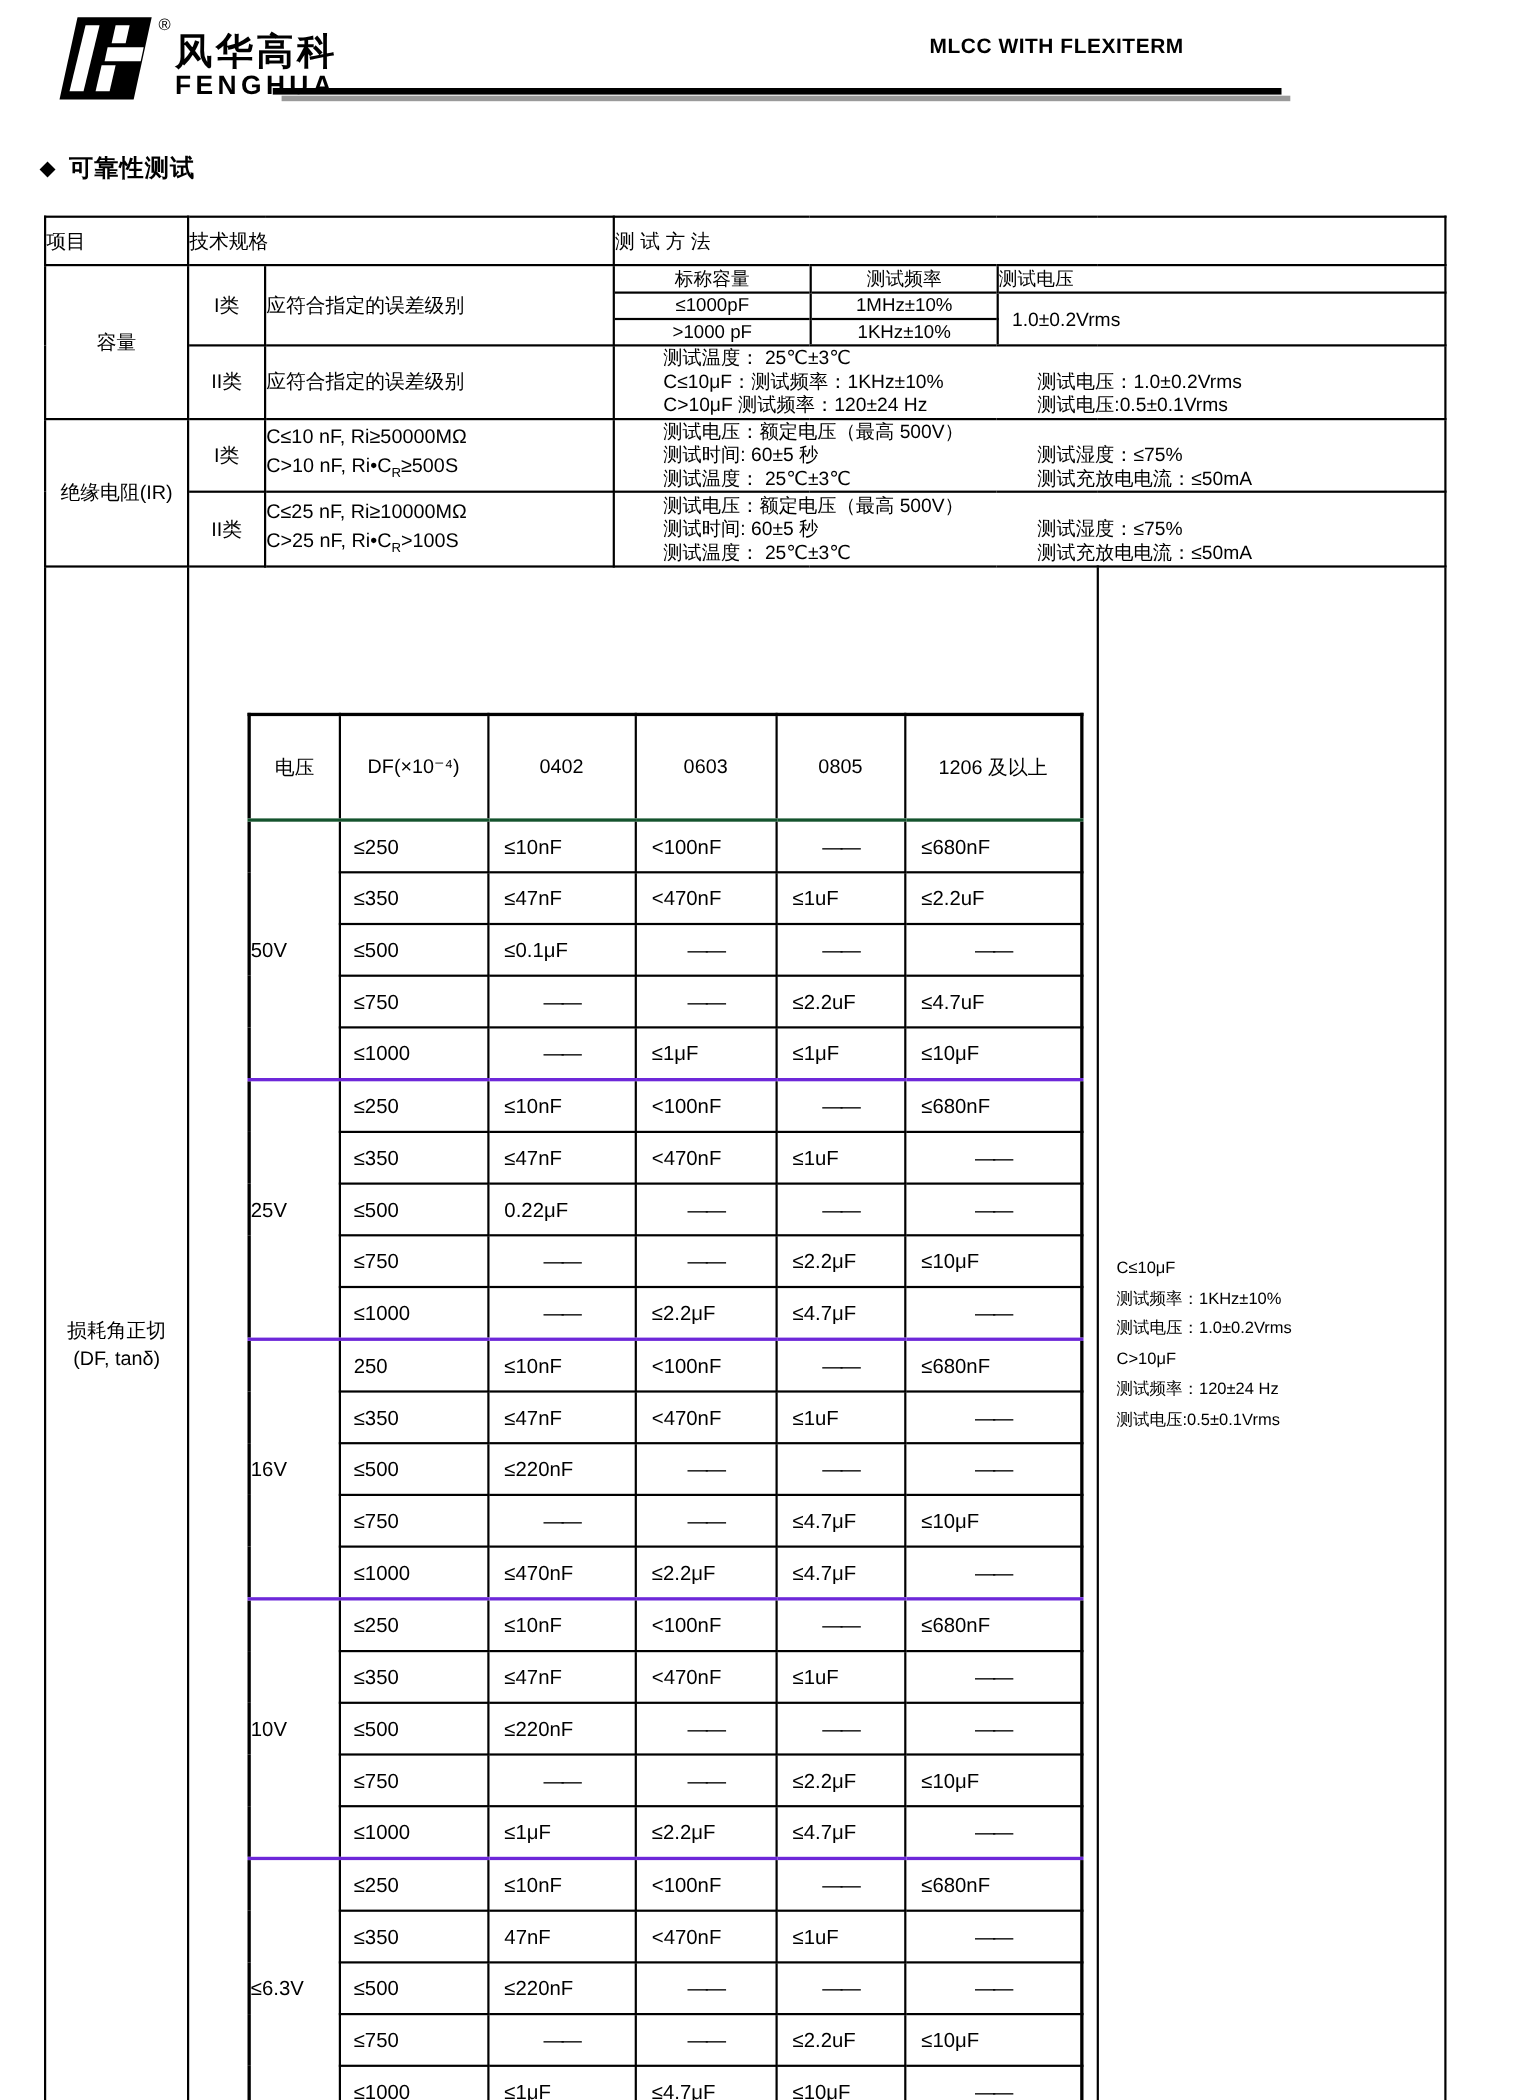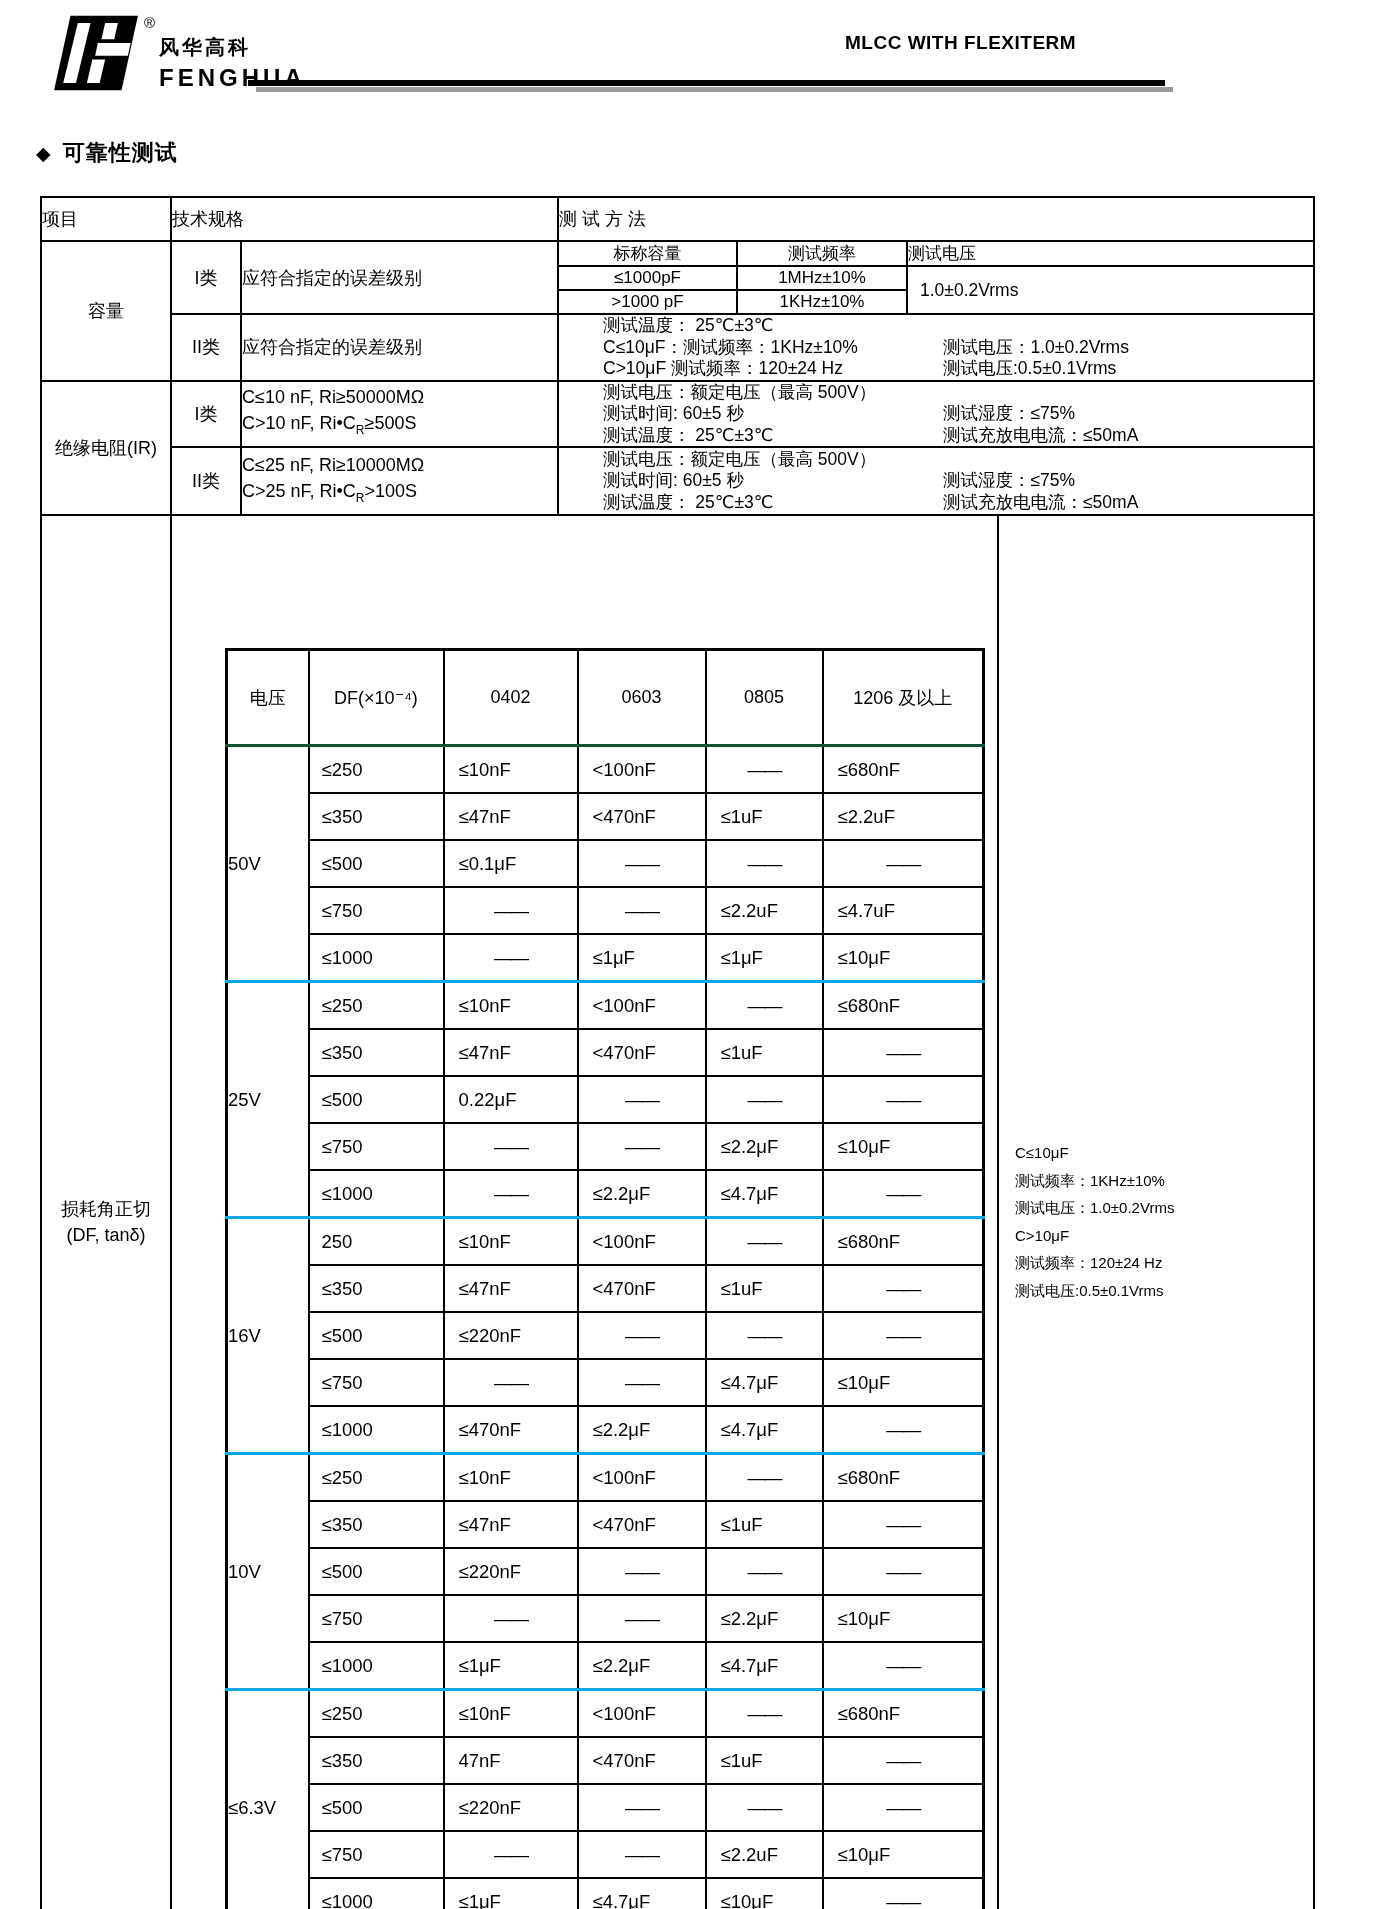--- a/index.html
+++ b/index.html
@@ -4,21 +4,21 @@
 <style>
   html,body{margin:0;padding:0;background:#fff;}
   .page{position:relative;width:1381px;height:1909px;background:#ffffff;overflow:hidden;
         font-family:"Liberation Sans","DejaVu Sans",sans-serif;color:#000;}
 
   
   .logo-wrap{position:absolute;left:50px;top:12px;display:flex;align-items:flex-start;}
   .logo-mark{width:92px;height:82px;}
   .logo-reg{font-size:15px;margin:2px 4px 0 2px;}
   .logo-text{display:flex;flex-direction:column;margin-top:18px;}
-  .logo-cn{font-size:20px;font-weight:bold;letter-spacing:3px;line-height:34px;}
+  .logo-cn{font-size:34px;font-weight:bold;letter-spacing:3px;line-height:34px;}
   .logo-en{font-size:24px;font-weight:bold;letter-spacing:4px;line-height:28px;}
   .doc-title{position:absolute;left:845px;top:32px;font-size:19px;font-weight:bold;letter-spacing:.5px;}
   .rule-black{position:absolute;left:248px;top:80px;width:917px;height:6px;background:#000;}
   .rule-gray{position:absolute;left:256px;top:87px;width:917px;height:5px;background:#9a9a9a;}
 
   
   .sect{position:absolute;left:36px;top:138px;display:flex;align-items:center;}
   .sect .dia{font-size:19px;margin-right:12px;}
   .sect .txt{font-size:22px;font-weight:bold;letter-spacing:1px;}
 
@@ -52,21 +52,21 @@
   .df-label div{text-align:center;line-height:26px;}
 
   
   .inner{margin:132px 0 0 53px;width:757px;table-layout:fixed;border:3px solid #000;}
   .inner td{border:2px solid #000;font-size:18.5px;vertical-align:middle;padding:0;height:45px;}
   .inner tr.head td{height:93px;border-bottom:3px solid #14532d;text-align:center;font-size:18px;}
   .inner td.vcell{text-align:left;}
   .inner td.dfcell{padding-left:12px;text-align:left;}
   .inner td.valcell{padding-left:14px;text-align:left;}
   .inner td.valcell.dash{padding-left:0;text-align:center;letter-spacing:-2px;}
-  .inner tr.block-start td{border-top:3px solid #0ea5e9;}
+  .inner tr.block-start td{border-top:3px solid #6d28d9;}
 </style>
 </head>
 <body>
 
 <div class="page">
 
   <div class="logo-wrap">
     <svg class="logo-mark" viewBox="0 0 100 90">
       <polygon points="22,4 96,4 78,86 4,86" fill="#000"></polygon>
       <polygon points="30,12 44,12 28,78 14,78" fill="#fff"></polygon>

